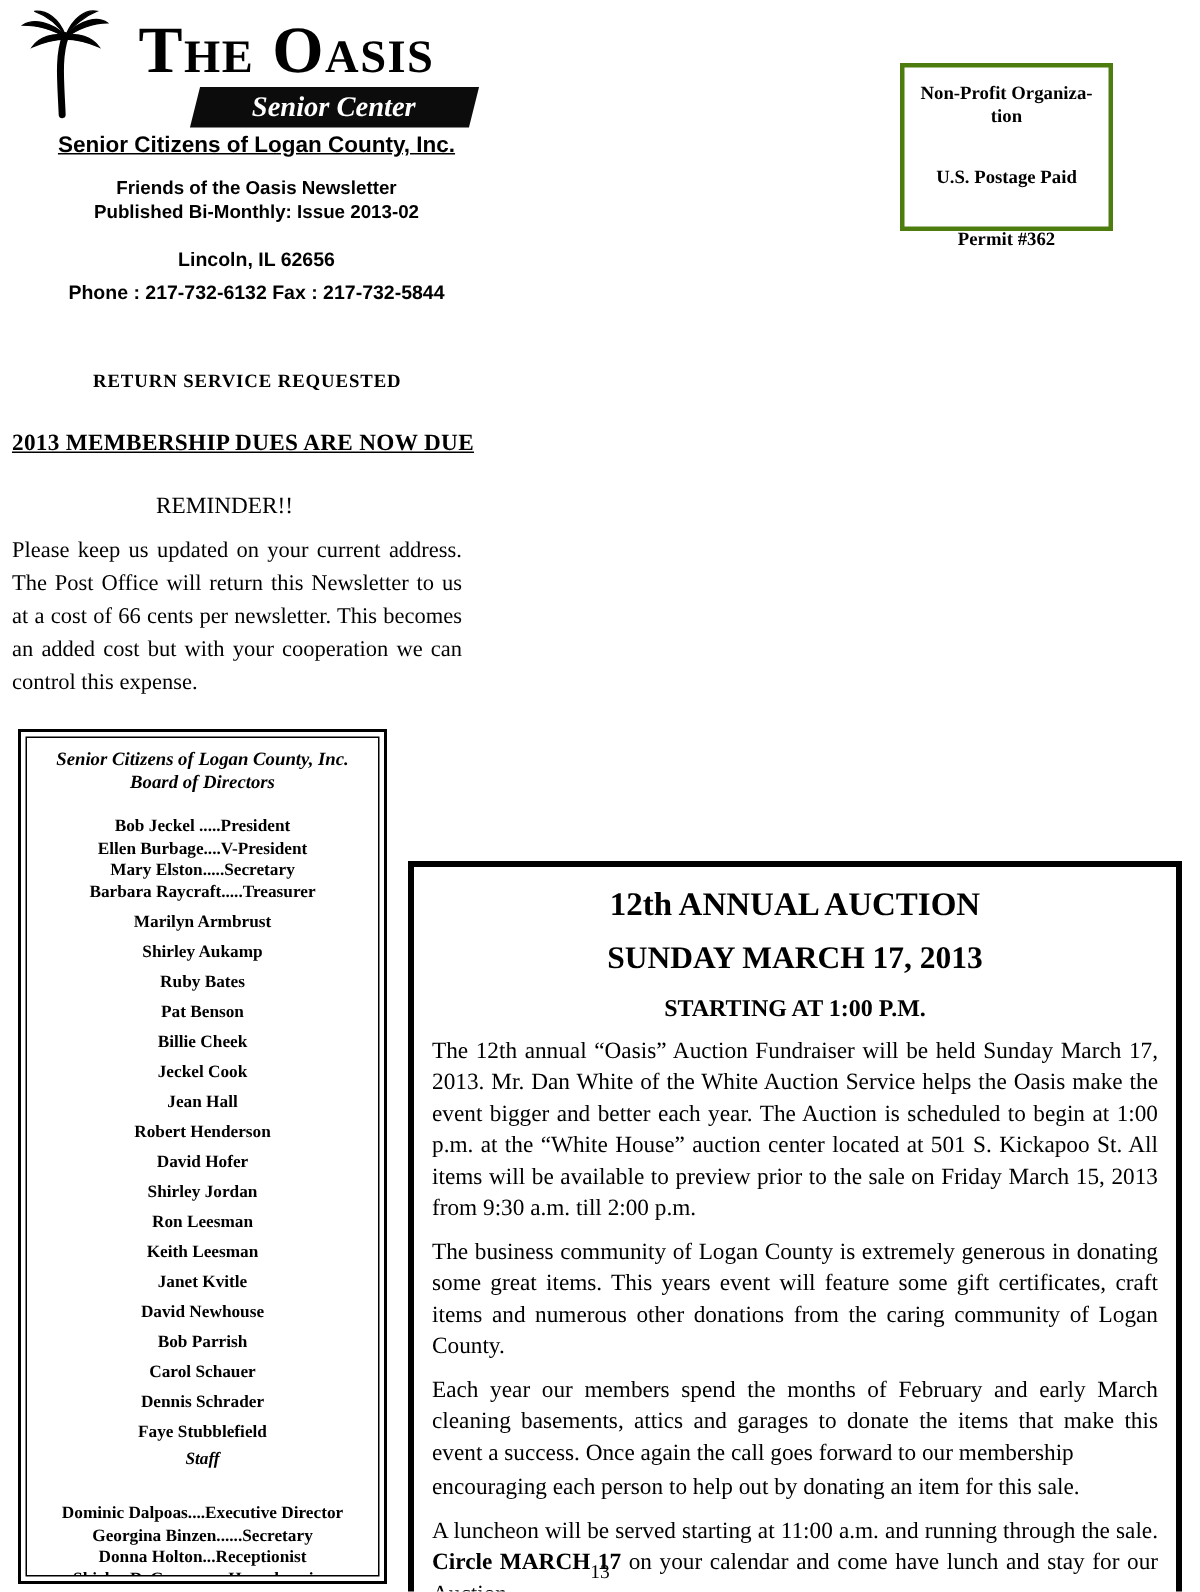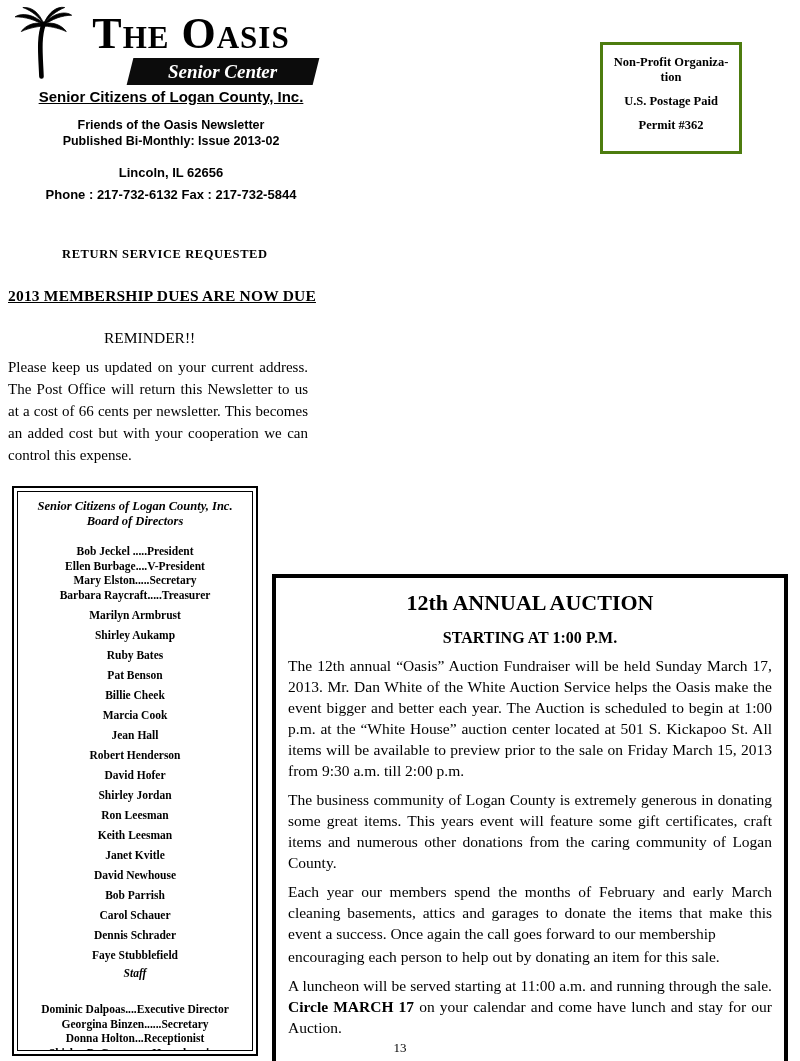--- a/index.html
+++ b/index.html
@@ -62,21 +62,21 @@
   }
 
   
   .postage-box {
     position: absolute; left: 600px; top: 42px; width: 142px; height: 112px;
     border: 3px solid #4d7c0f;
     padding: 10px 6px 0 6px;
     text-align: center;
     font-weight: bold; font-size: 12.5px; line-height: 15px;
   }
-  .postage-box .gap { margin-top: 9px; }
+  .postage-box .gap { margin-top: 26px; }
 
   
   .dues-heading {
     position: absolute; left: 8px; top: 287px;
     font-weight: bold; font-size: 15.5px;
     text-decoration: underline;
     letter-spacing: 0.2px;
   }
   .reminder { position: absolute; left: 104px; top: 329px; font-size: 15.5px; }
   .dues-body {
@@ -185,21 +185,21 @@
         <div>Ellen Burbage....V-President</div>
         <div>Mary Elston.....Secretary</div>
         <div>Barbara Raycraft.....Treasurer</div>
       </div>
       <div class="board-members">
         <div class="board-member">Marilyn Armbrust</div>
         <div class="board-member">Shirley Aukamp</div>
         <div class="board-member">Ruby Bates</div>
         <div class="board-member">Pat Benson</div>
         <div class="board-member">Billie Cheek</div>
-        <div class="board-member">Marcia Cook</div>
+        <div class="board-member">Jeckel Cook</div>
         <div class="board-member">Jean Hall</div>
         <div class="board-member">Robert Henderson</div>
         <div class="board-member">David Hofer</div>
         <div class="board-member">Shirley Jordan</div>
         <div class="board-member">Ron Leesman</div>
         <div class="board-member">Keith Leesman</div>
         <div class="board-member">Janet Kvitle</div>
         <div class="board-member">David Newhouse</div>
         <div class="board-member">Bob Parrish</div>
         <div class="board-member">Carol Schauer</div>
@@ -211,20 +211,21 @@
         <div>Dominic Dalpoas....Executive Director</div>
         <div>Georgina Binzen......Secretary</div>
         <div>Donna Holton...Receptionist</div>
         <div>Shirley DeGraan.......Housekeeping</div>
       </div>
     </div>
   </div>
 
   <div class="auction-box">
     <div class="auction-title">12th ANNUAL AUCTION</div>
+    <div class="auction-date">SUNDAY MARCH 17, 2013</div>
     <div class="auction-time">STARTING AT 1:00 P.M.</div>
     <div class="auction-body">
       <p>The 12th annual “Oasis” Auction Fundraiser will be held Sunday March 17, 2013. Mr. Dan White of the White Auction Service helps the Oasis make the event bigger and better each year. The Auction is scheduled to begin at 1:00 p.m. at the “White House” auction center located at 501 S. Kickapoo St. All items will be available to preview prior to the sale on Friday March 15, 2013 from 9:30 a.m. till 2:00 p.m.</p>
       <p>The business community of Logan County is extremely generous in donating some great items. This years event will feature some gift certificates, craft items and numerous other donations from the caring community of Logan County.</p>
       <p>Each year our members spend the months of February and early March  cleaning basements, attics and garages to donate the items that make this event a success. Once again the call goes forward to our membership</p>
       <p class="tight">encouraging each person to help out by donating an item for this sale.</p>
       <p><span>A luncheon will be served starting at 11:00 a.m. and running through the sale. </span><span class="bold">Circle MARCH 17 </span><span> on your calendar and come have lunch and stay for our Auction.</span></p>
     </div>
   </div>
 

